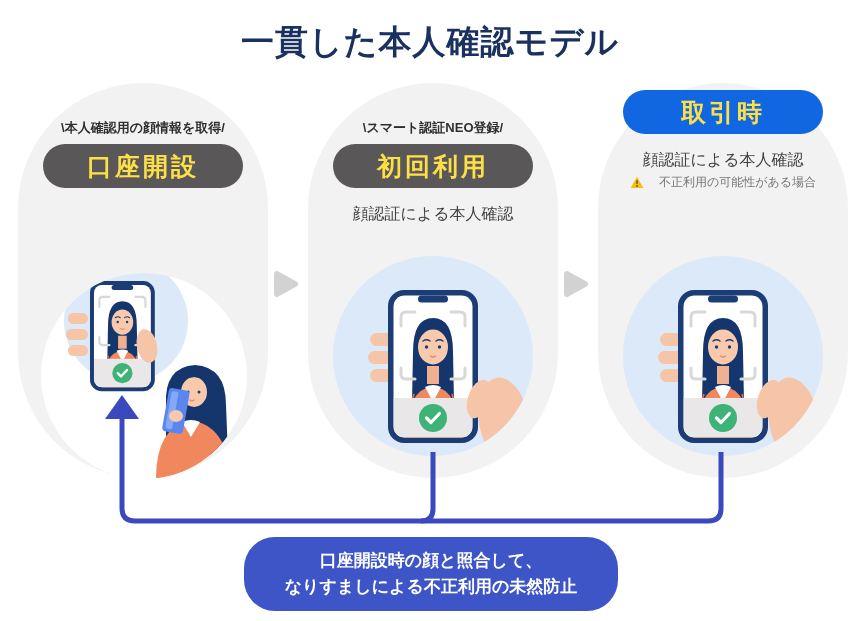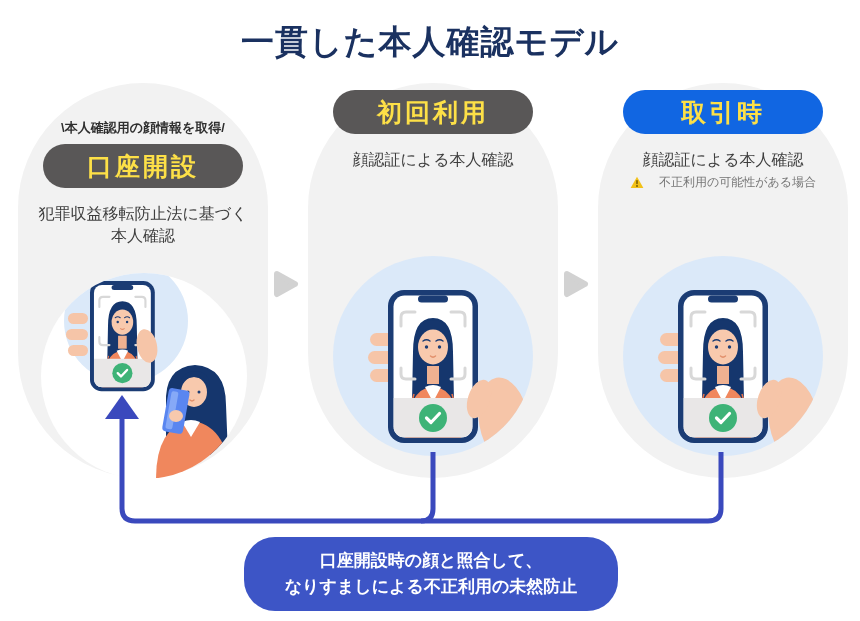--- a/index.html
+++ b/index.html
@@ -102,38 +102,37 @@
           <g transform="rotate(10 158 330)">
             <rect x="147" y="306" width="21" height="44" rx="4" fill="#5a86f0"></rect>
             <rect x="150" y="309" width="7" height="38" rx="2" fill="#86a9f7"></rect>
           </g>
           <ellipse cx="158" cy="333" rx="7" ry="6" fill="#f8c9ad"></ellipse>
         </g>
       </g>
     </svg>
     <div class="callout">\本人確認用の顔情報を取得/</div>
     <div class="step-btn">口座開設</div>
-    <div class="desc">犯罪収益移転防止法に基づく
-本人確認</div>
   </section>
 
   <section class="panel p1">
     <svg class="illus" viewBox="0 0 250 395">
       <circle cx="125" cy="273" r="100" fill="#dbe9f9"></circle>
       <g clip-path="url(#cm)">
         <g fill="#f6c5a8">
           <rect x="62" y="250" width="24" height="13" rx="6.5"></rect>
           <rect x="60" y="268" width="26" height="13" rx="6.5"></rect>
           <rect x="62" y="286" width="24" height="13" rx="6.5"></rect>
         </g>
         <use href="#phone-lg" x="80" y="207" width="90" height="153"></use>
         <ellipse cx="196" cy="338" rx="25" ry="44" fill="#f6c5a8" transform="rotate(-10 196 338)"></ellipse>
         <ellipse cx="171" cy="316" rx="11" ry="20" fill="#f6c5a8" transform="rotate(18 171 316)"></ellipse>
       </g>
     </svg>
+    <div class="callout">\スマート認証NEO登録/</div>
     <div class="step-btn">初回利用</div>
     <div class="desc">顔認証による本人確認</div>
   </section>
 
   <section class="panel p2">
     <svg class="illus" viewBox="0 0 250 395">
       <circle cx="125" cy="273" r="100" fill="#dbe9f9"></circle>
       <g clip-path="url(#cm)">
         <g fill="#f6c5a8">
           <rect x="62" y="250" width="24" height="13" rx="6.5"></rect>

